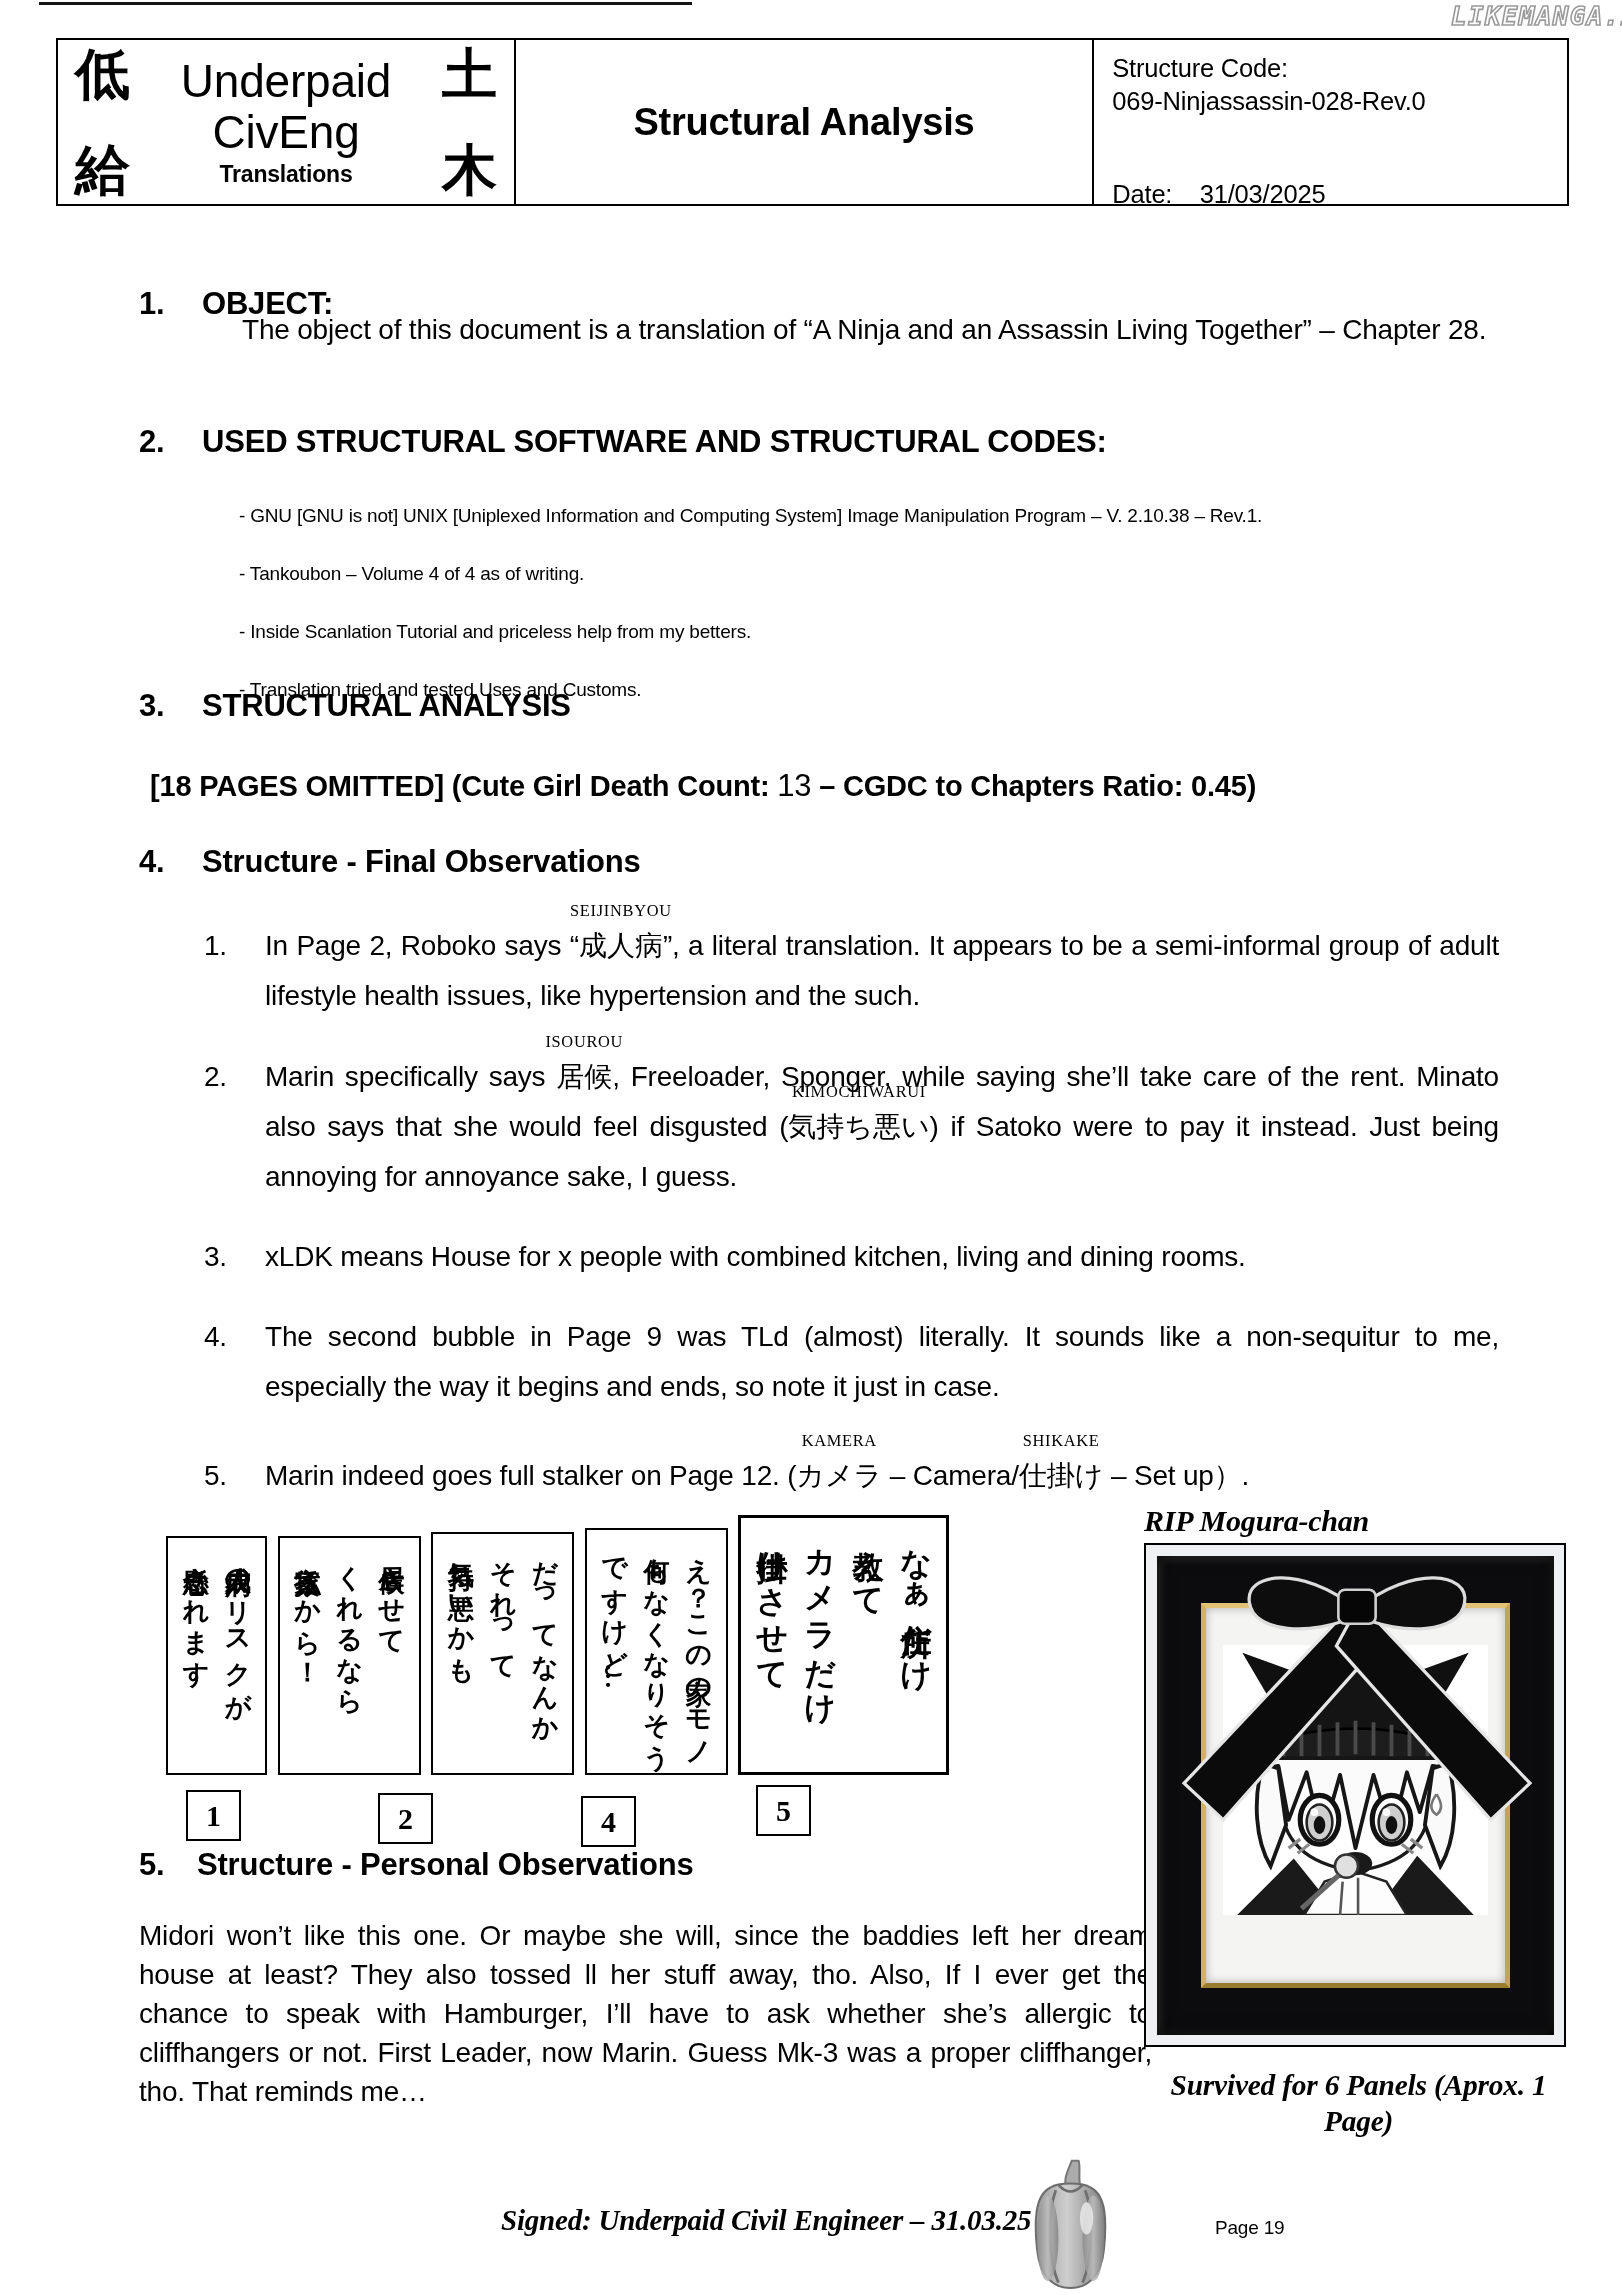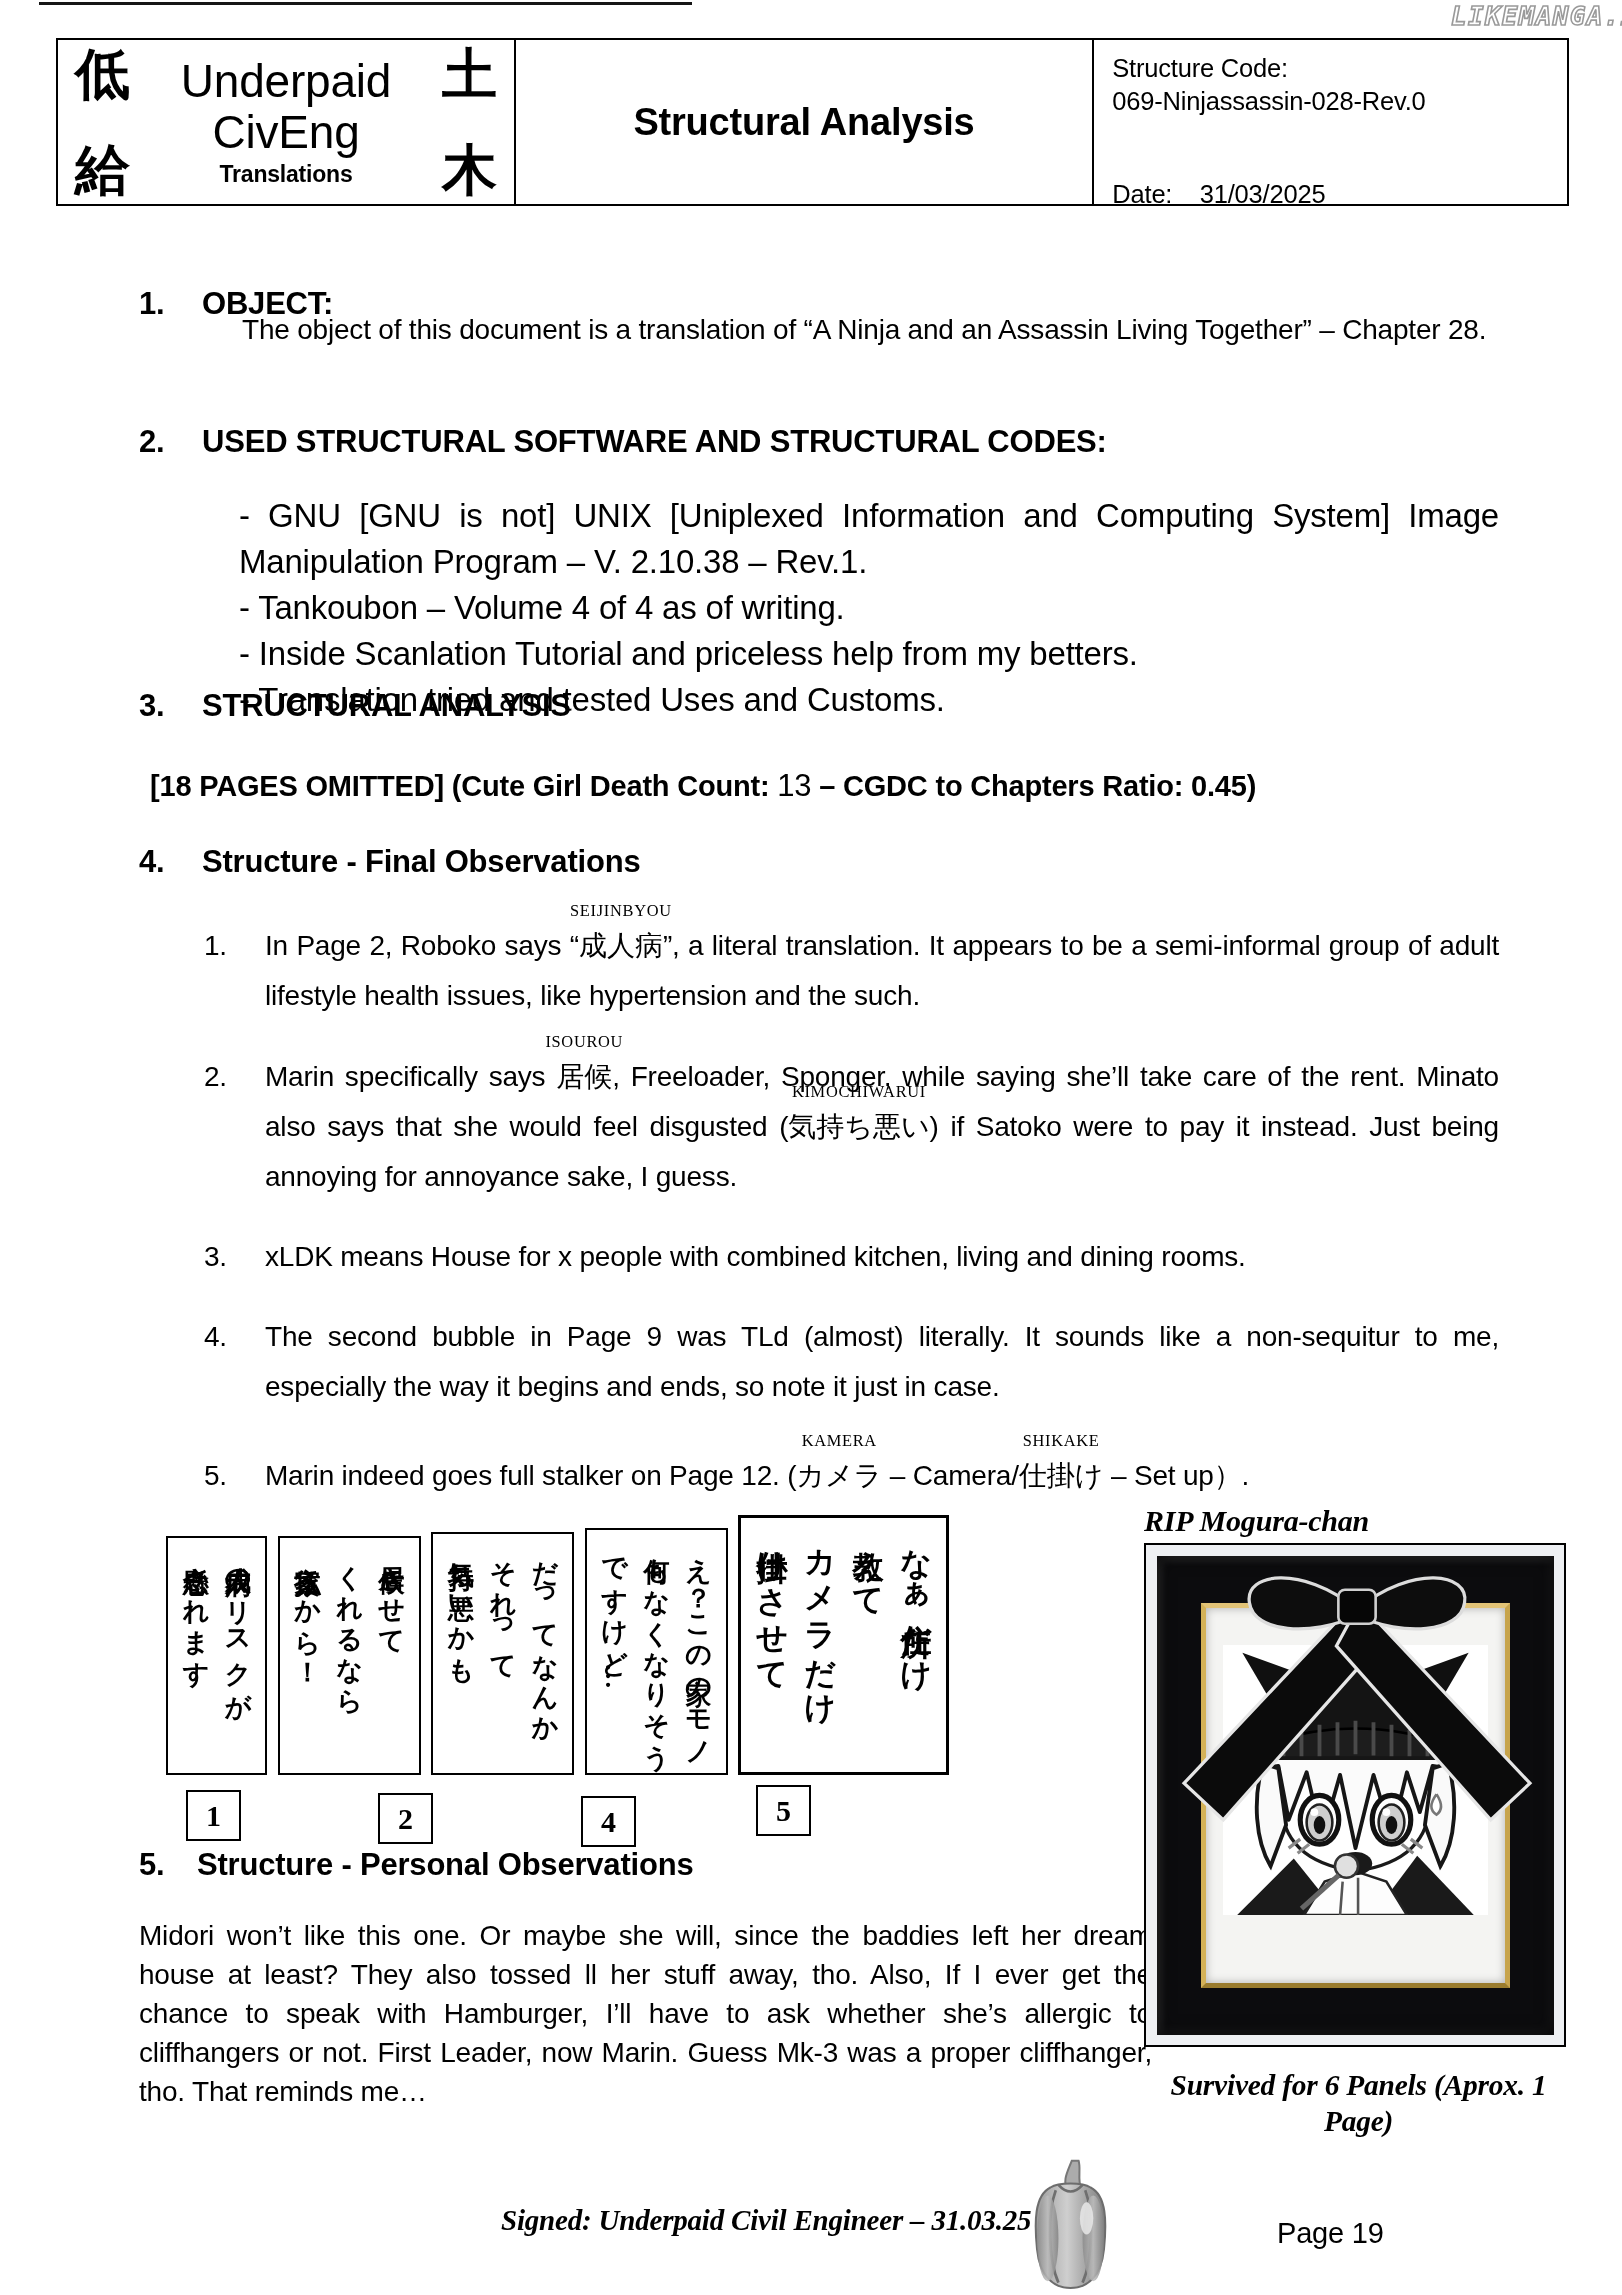--- a/index.html
+++ b/index.html
@@ -22,21 +22,21 @@
   .hdr-mid{flex:1;display:flex;align-items:center;justify-content:center;box-sizing:border-box;}
   .doc-title{font-size:38px;font-weight:bold;}
   .hdr-right{width:475px;border-left:2px solid #000;box-sizing:border-box;padding:11.8px 18.3px;font-size:25.5px;line-height:1.32;}
   .code-line{margin:0;}
   .date-line{margin-top:59px;}
   .date-val{margin-left:27.5px;}
   
   .h-sec{font-size:31px;font-weight:bold;white-space:nowrap;}
   .hnum{display:inline-block;min-width:63px;}
   .para{font-size:28px;line-height:47px;text-align:justify;}
-  .swlist{font-size:33px;line-height:46px;margin-top:6px;}
+  .swlist{font-size:19px;line-height:58px;}
   .swlist div{text-align:justify;}
   .omit{font-size:29px;font-weight:bold;white-space:nowrap;}
   .omit .cnt{font-weight:normal;font-size:31px;}
   .obs-item{position:relative;padding-left:126px;font-size:28px;line-height:50px;text-align:justify;}
   .obs-num{position:absolute;left:65px;top:0;}
   .cjk{font-family:"DejaVu Sans", sans-serif;letter-spacing:0;}
   .rubyw{position:relative;display:inline-block;}
   .rubyw .rt{position:absolute;left:50%;transform:translateX(-50%);top:-17.7px;
              font:16.4px "Liberation Serif", serif;letter-spacing:0.7px;white-space:nowrap;line-height:1;}
   
@@ -60,21 +60,21 @@
               border-top-color:#e2c376;border-left-color:#d4b258;border-bottom-color:#9a7c2e;}
   .mat{width:100%;height:100%;box-sizing:border-box;background:#f4f4f2;padding:37px 17px 68px;
        box-shadow:inset 0 0 9.2px rgba(0,0,0,.28);}
   .portrait{width:100%;height:100%;background:#fff;}
   .ribbon{position:absolute;left:0;top:-5.2px;width:422px;height:340px;pointer-events:none;}
   .mem-caption{font:bold italic 29.4px "Liberation Serif", serif;text-align:center;line-height:1.25;
                margin-top:19.6px;white-space:pre-line;}
   
   .signed{left:501px;top:2204px;font:bold italic 29px "Liberation Serif", serif;}
   .pepper{left:1022px;top:2158px;width:97px;height:134px;}
-  .pagenum{left:1277px;top:2217px;font-size:29px;}
+  .pagenum{left:1215px;top:2217px;font-size:19px;}
 </style>
 </head>
 <body>
 
 <div class="abs top-artifact"></div>
 <div class="abs watermark">LIKEMANGA.IO</div>
 
 <div class="abs hdr">
   <div class="hdr-left">
     <div class="kanji-col">

